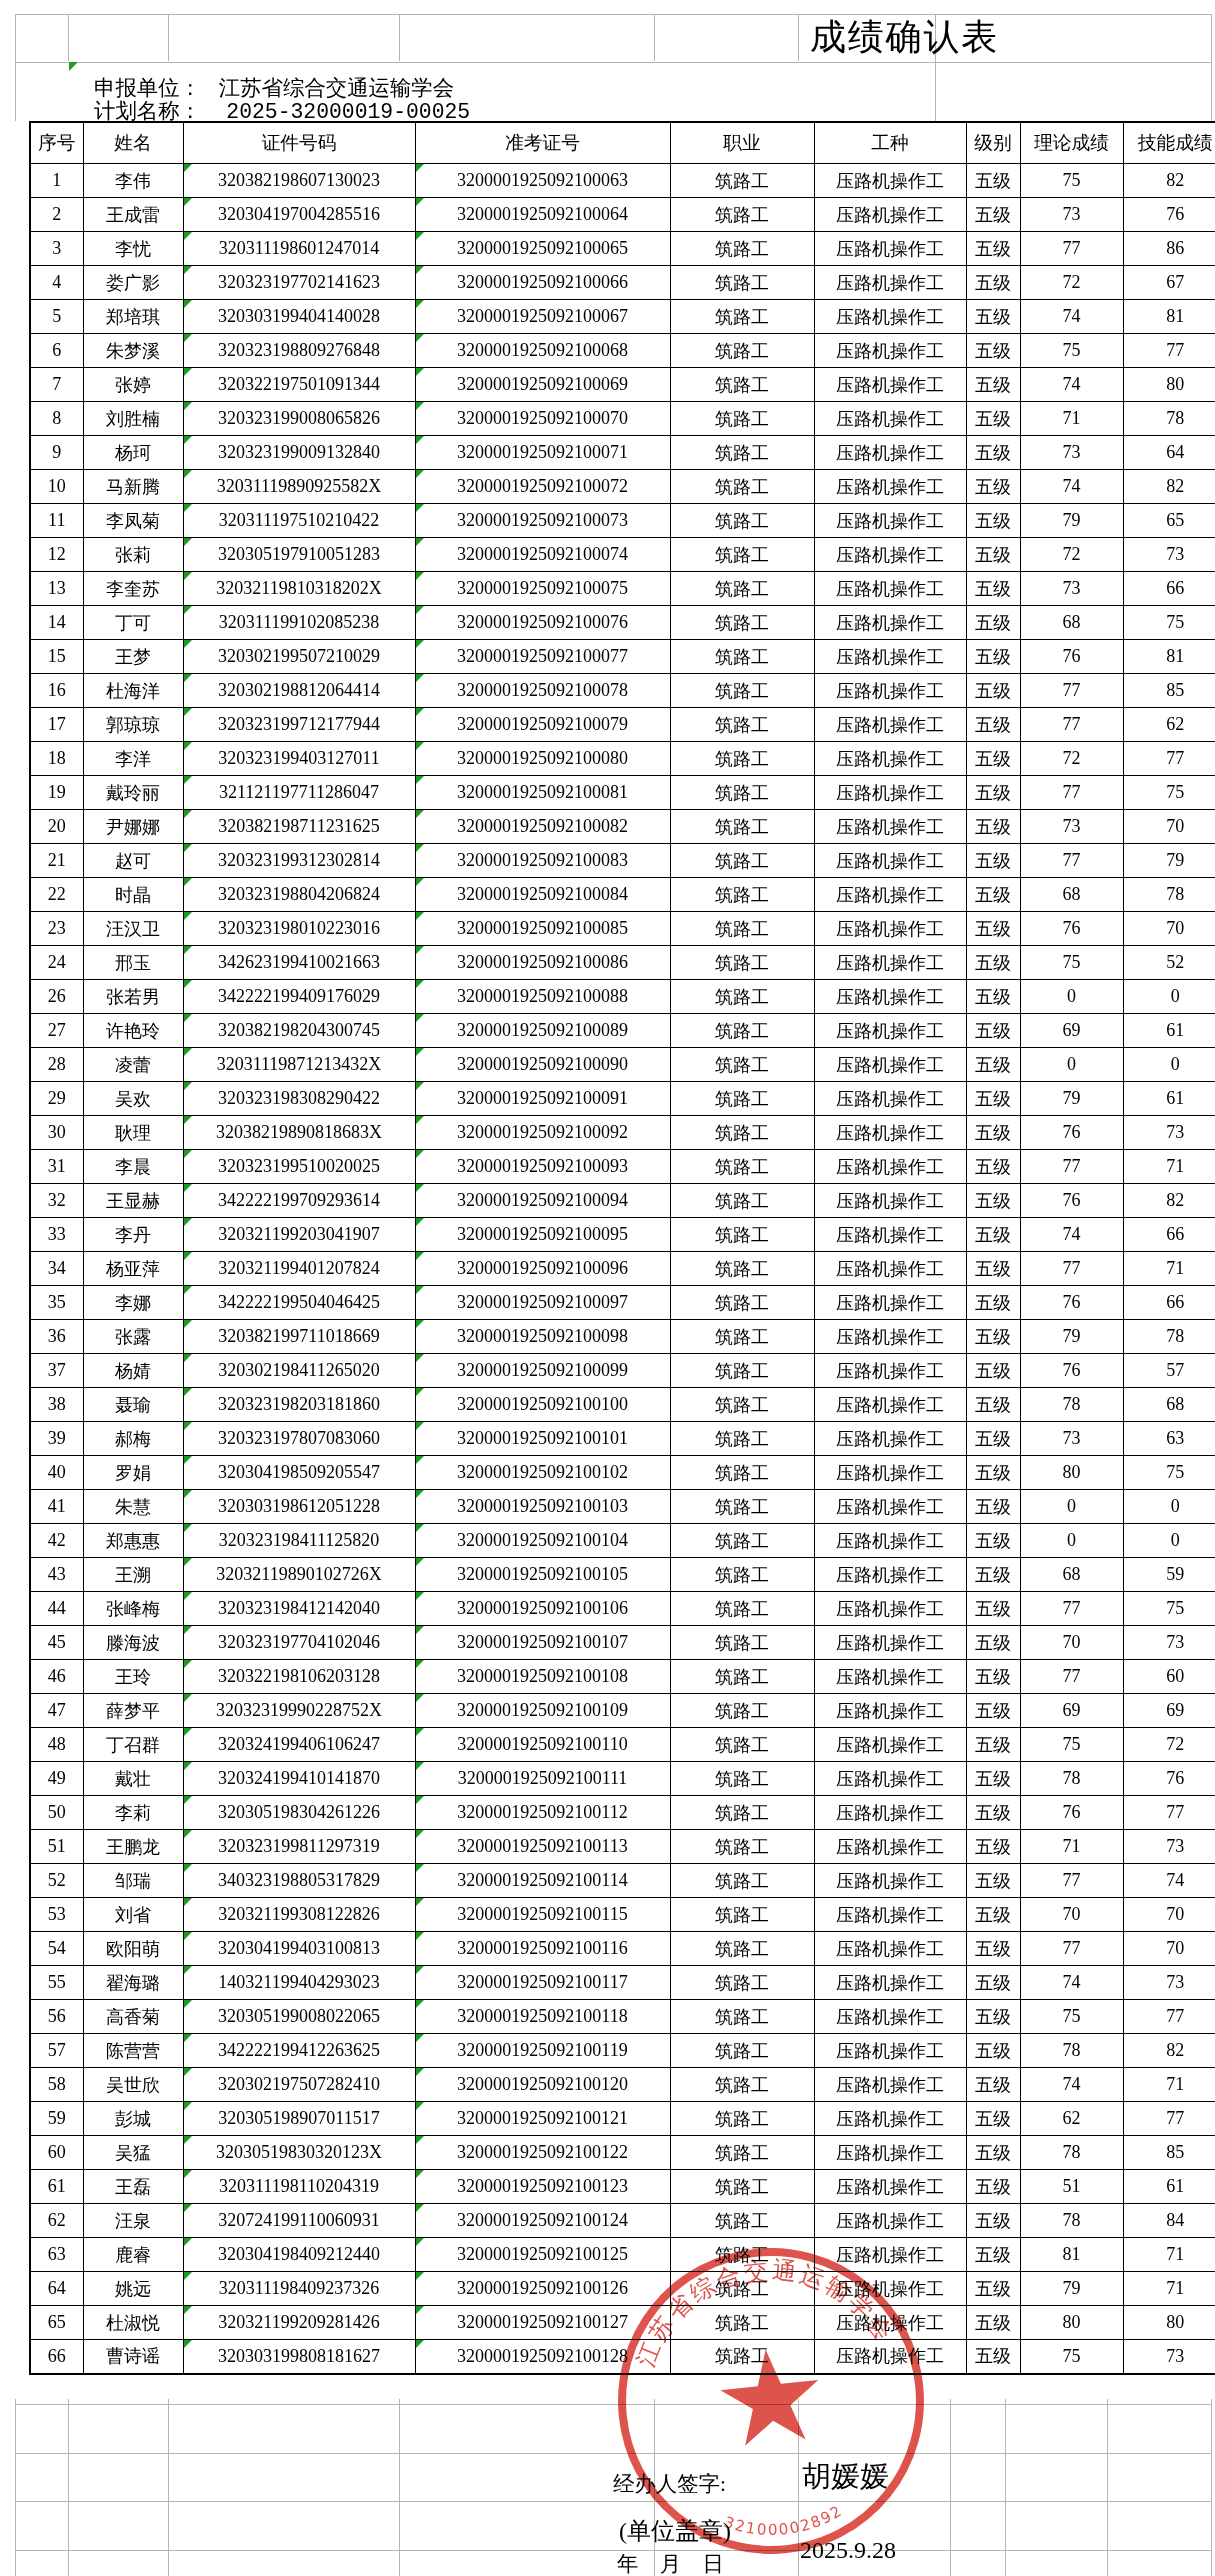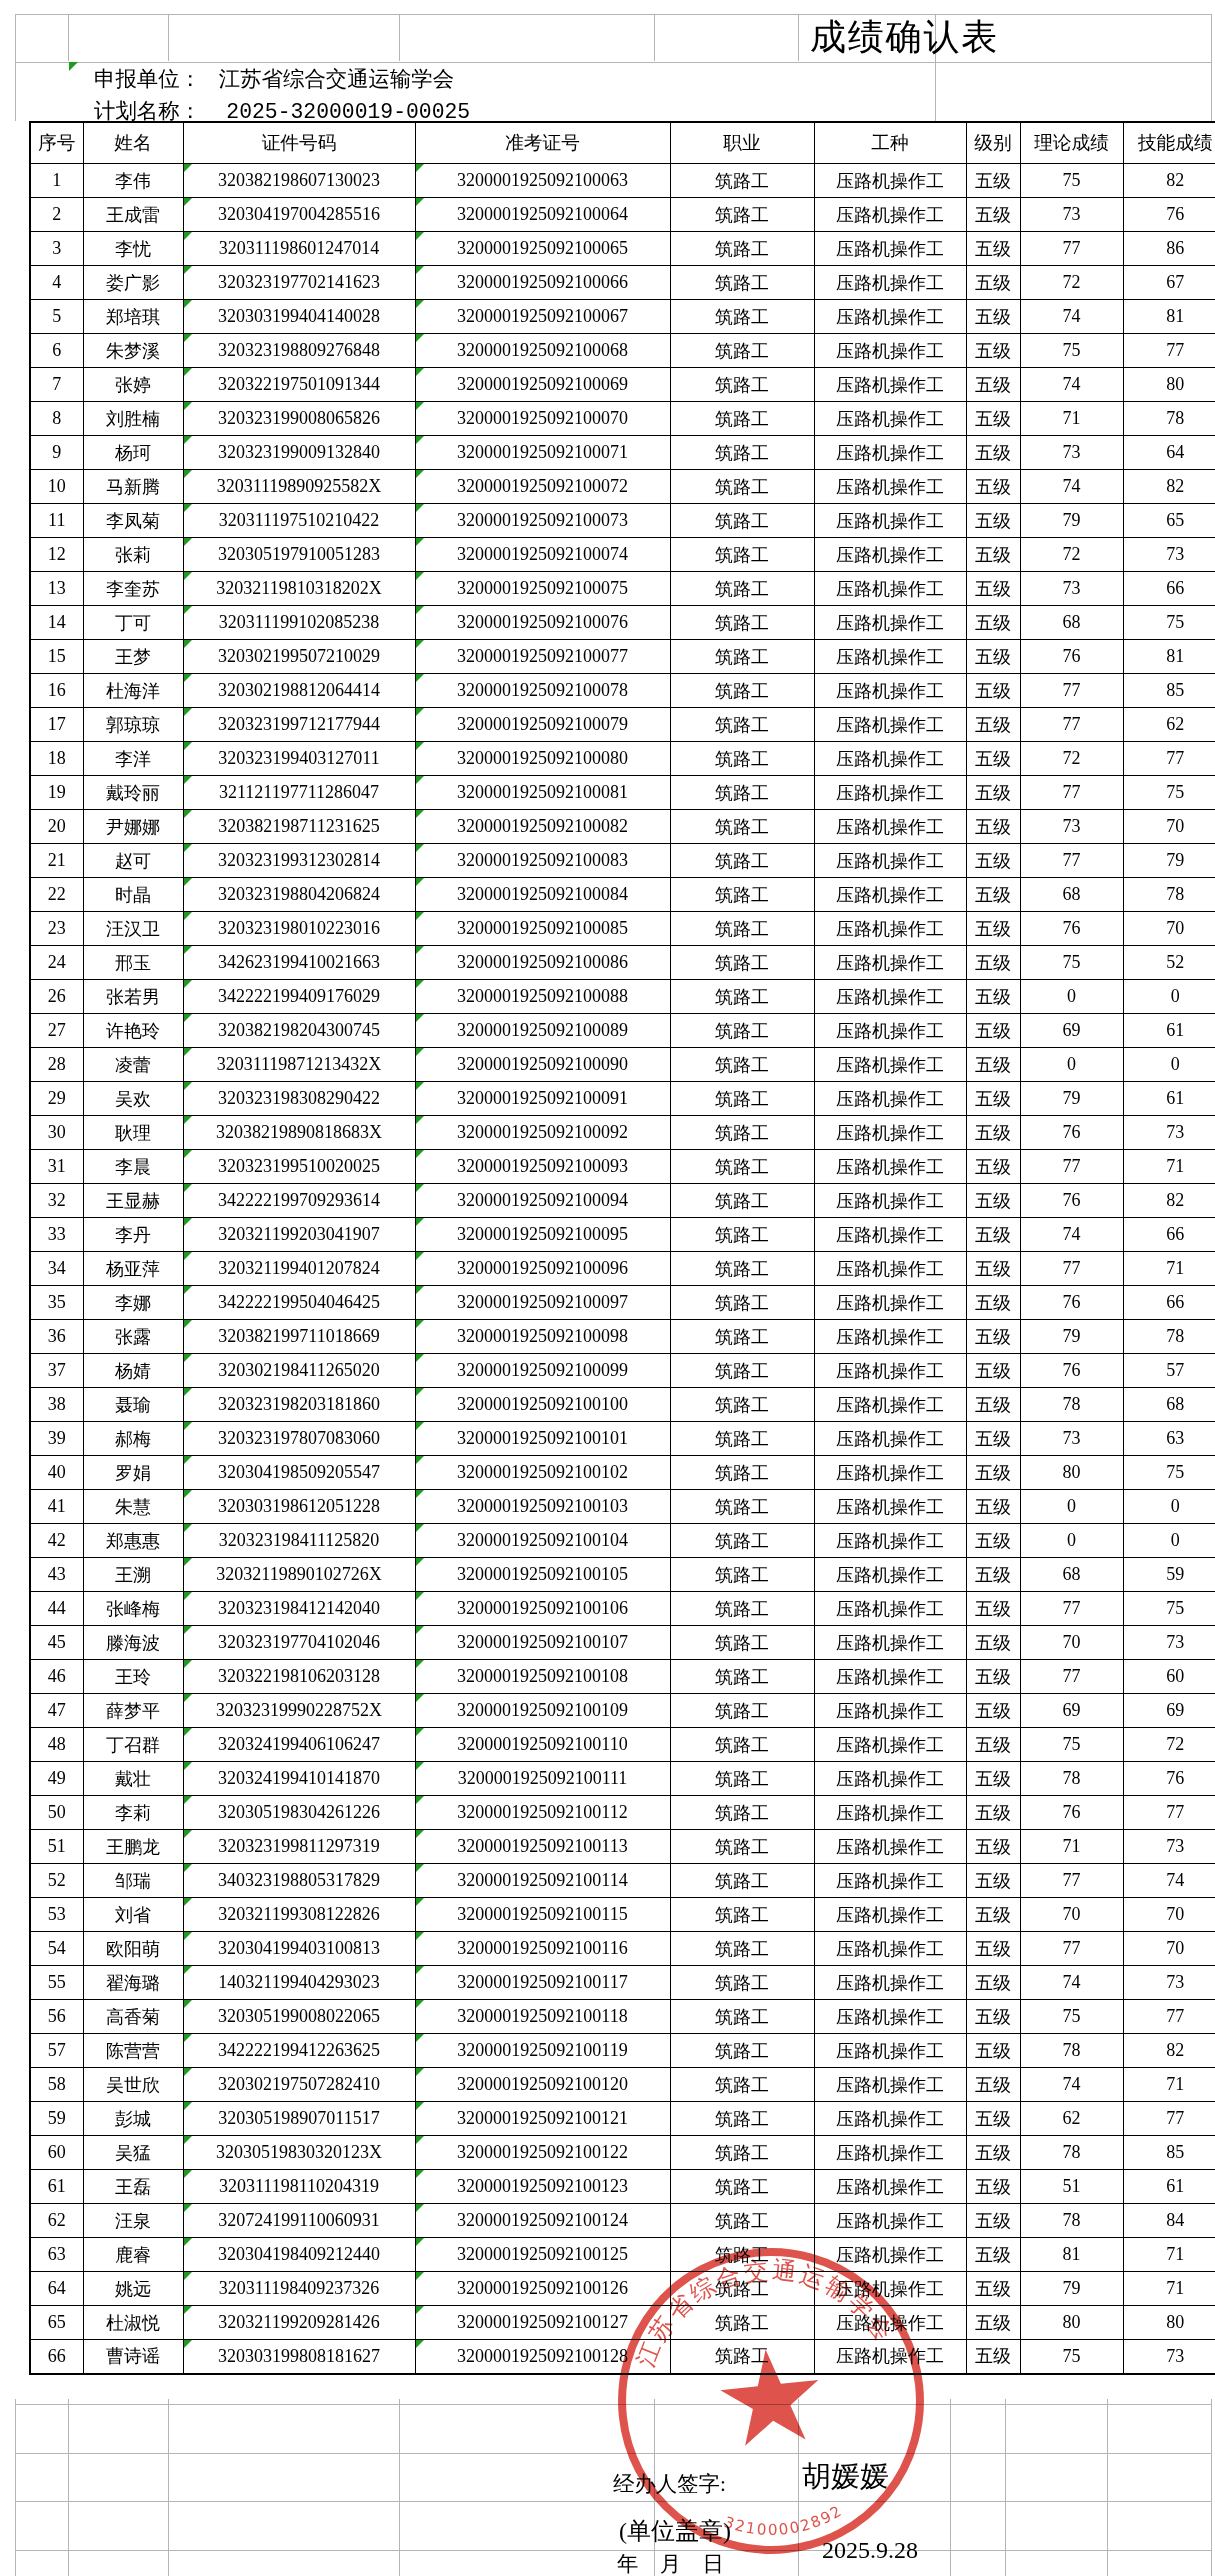--- a/index.html
+++ b/index.html
@@ -44,21 +44,21 @@
   table.score td{
     border:1.3px solid #000;border-top:1.8px solid #000;
     height:34px;font-size:18px;text-align:center;padding:0;
     white-space:nowrap;overflow:hidden;box-sizing:border-box;
   }
   .footer-text{position:absolute;white-space:nowrap;}
   .sig-label{left:613px;top:2469px;font-size:21.4px;}
   .sig-name{left:802px;top:2457px;font-size:29px;}
   .seal-label{left:619px;top:2515px;font-size:24px;}
   .date-blank{left:617px;top:2549px;font-size:21.4px;}
-  .date-value{left:800px;top:2537px;font-size:24px;margin-left:22px;}
+  .date-value{left:800px;top:2537px;font-size:24px;}
   .stamp{
     position:absolute;left:606px;top:2236px;width:330px;height:330px;
     opacity:.85;mix-blend-mode:multiply;transform:rotate(-6deg);
     pointer-events:none;
   }
 </style>
 </head>
 <body>
 
 <div class="sheet">
@@ -70,21 +70,21 @@
   <div class="gline" style="left:168px;top:14.3px;width:0.9px;height:47px;"></div>
   <div class="gline" style="left:399px;top:14.3px;width:0.9px;height:47px;"></div>
   <div class="gline" style="left:654px;top:14.3px;width:0.9px;height:47px;"></div>
   <div class="gline" style="left:798px;top:14.3px;width:0.9px;height:47px;"></div>
   <div class="gline" style="left:935px;top:14.3px;width:0.9px;height:107px;"></div>
   <div class="gline" style="left:1211px;top:14.3px;width:0.9px;height:107px;"></div>
 
   <div class="title">成绩确认表</div>
 
   <div class="tri-abs" style="left:69px;top:62px;"></div>
-  <div class="info-line" style="left:94px;top:64px;">
+  <div class="info-line" style="left:94px;top:73px;">
     <span class="info-label">申报单位：</span>
     <span class="info-value">江苏省综合交通运输学会</span>
   </div>
   <div class="info-line" style="left:94px;top:96px;font-family:Liberation Mono, monospace;">
     <span class="info-label">计划名称：</span>
     <span class="info-value">2025-32000019-00025</span>
   </div>
 
   <table class="score">
     <colgroup>

